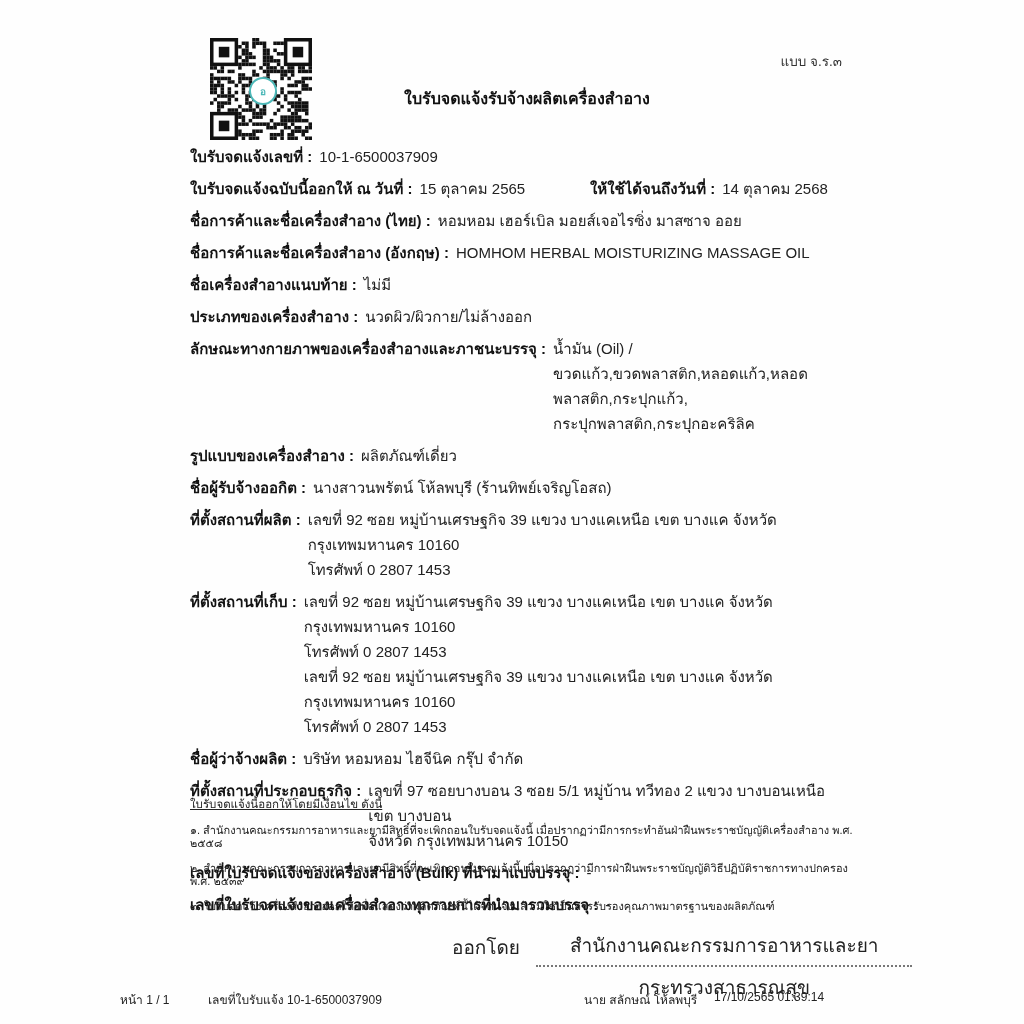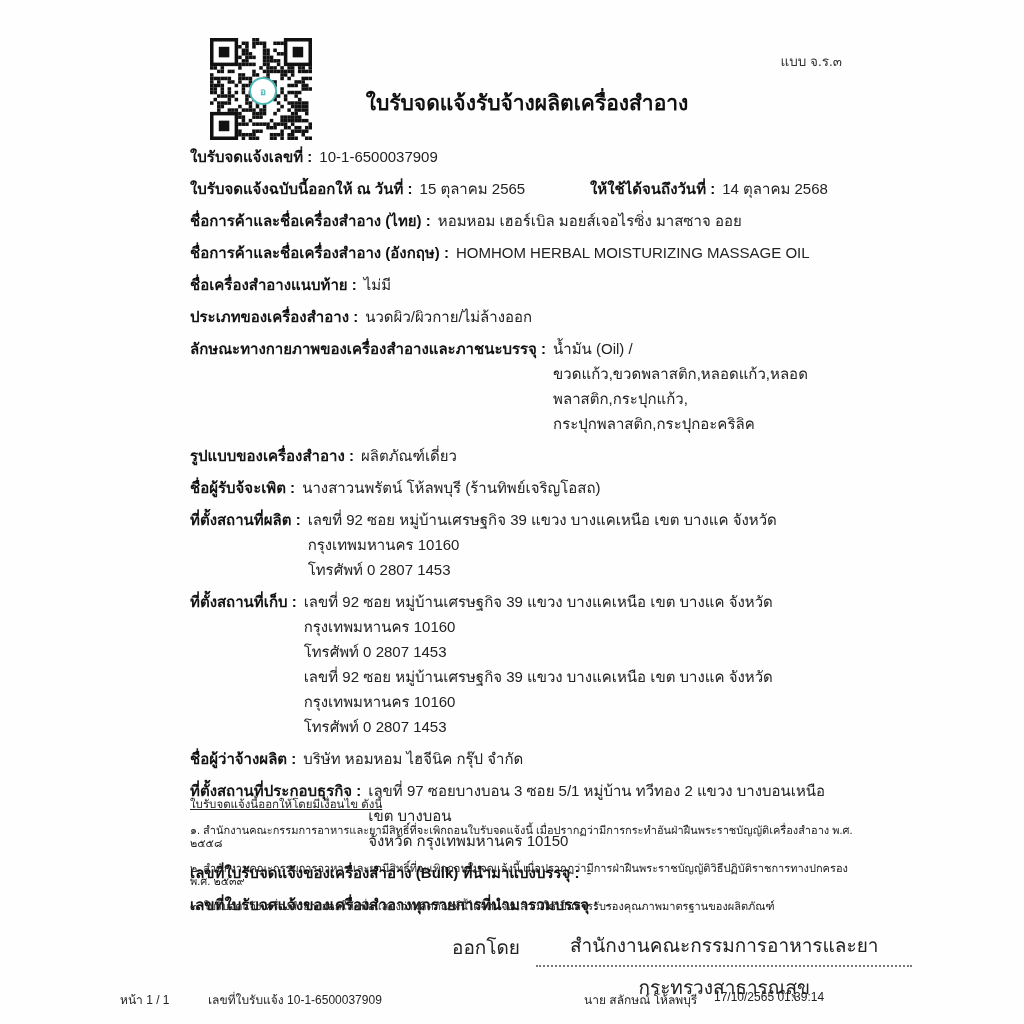--- a/index.html
+++ b/index.html
@@ -14,21 +14,21 @@
   .qr-wrap svg{display:block;}
   .qr-logo{
     position:absolute;left:50%;top:50%;width:24px;height:24px;margin:-12px 0 0 -12px;
     background:#fff;border:2px solid #4db8b8;border-radius:50%;
     display:flex;align-items:center;justify-content:center;
     color:#4db8b8;font-size:10px;font-weight:bold;
   }
   .form-code{position:absolute;right:182px;top:50px;font-size:13.5px;color:#333;}
   .doc-title{
     position:absolute;left:190px;right:160px;top:86px;text-align:center;
-    font-size:21px;font-weight:bold;color:#111;
+    font-size:16px;font-weight:bold;color:#111;
   }
   
   .body{
     position:absolute;left:190px;top:144px;width:660px;
     font-size:15px;line-height:25px;
   }
   .row{margin-bottom:7px;display:flex;align-items:flex-start;}
   .lbl{font-weight:bold;white-space:nowrap;margin-right:7px;color:#121212;}
   .val{color:#222;}
   .pre{white-space:pre-line;}
@@ -439,21 +439,21 @@
 ขวดแก้ว,ขวดพลาสติก,หลอดแก้ว,หลอดพลาสติก,กระปุกแก้ว,
 กระปุกพลาสติก,กระปุกอะคริลิค</span>
     </div>
 
     <div class="row">
       <span class="lbl">รูปแบบของเครื่องสำอาง :</span>
       <span class="val">ผลิตภัณฑ์เดี่ยว</span>
     </div>
 
     <div class="row">
-      <span class="lbl">ชื่อผู้รับจ้จะเพิต :</span>
+      <span class="lbl">ชื่อผู้รับจ้างออกิต :</span>
       <span class="val">นางสาวนพรัตน์ โห้ลพบุรี (ร้านทิพย์เจริญโอสถ)</span>
     </div>
 
     <div class="row">
       <span class="lbl">ที่ตั้งสถานที่ผลิต :</span>
       <span class="val pre">เลขที่ 92 ซอย หมู่บ้านเศรษฐกิจ 39 แขวง บางแคเหนือ เขต บางแค จังหวัด กรุงเทพมหานคร 10160
 โทรศัพท์  0 2807 1453</span>
     </div>
 
     <div class="row">

